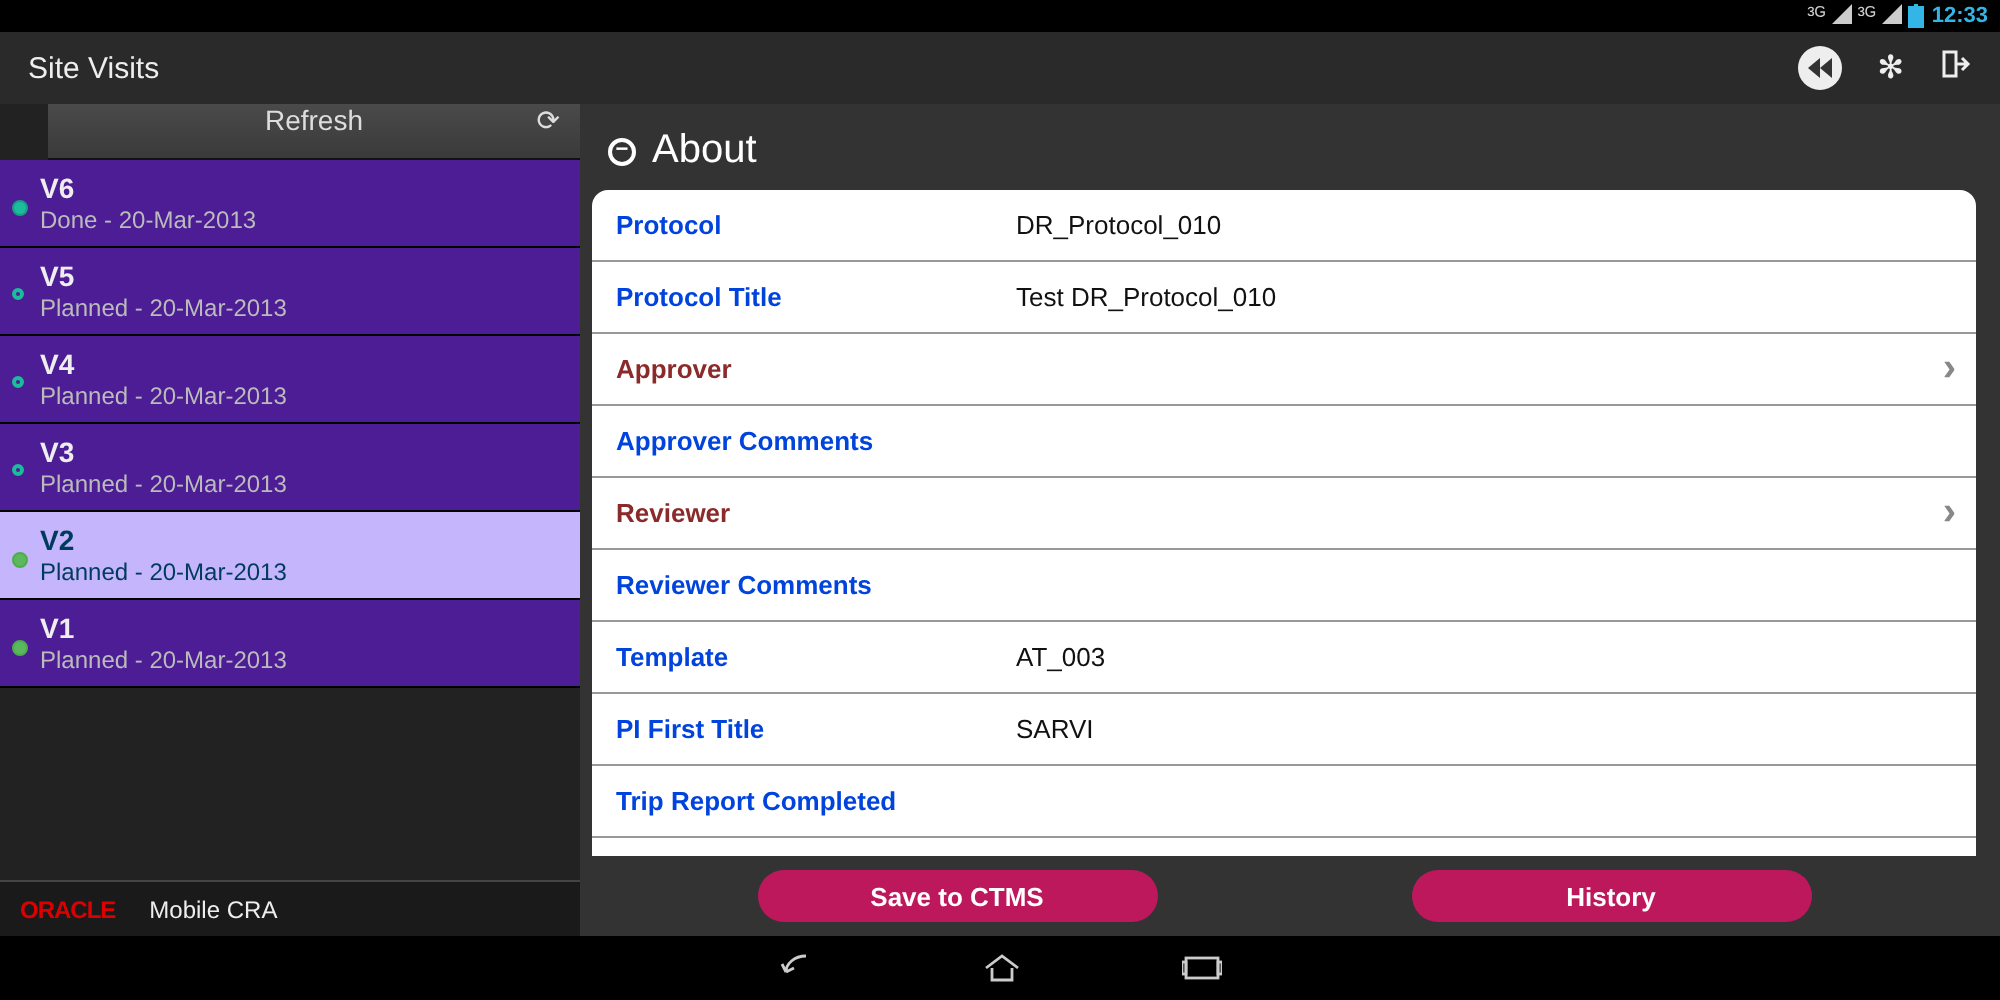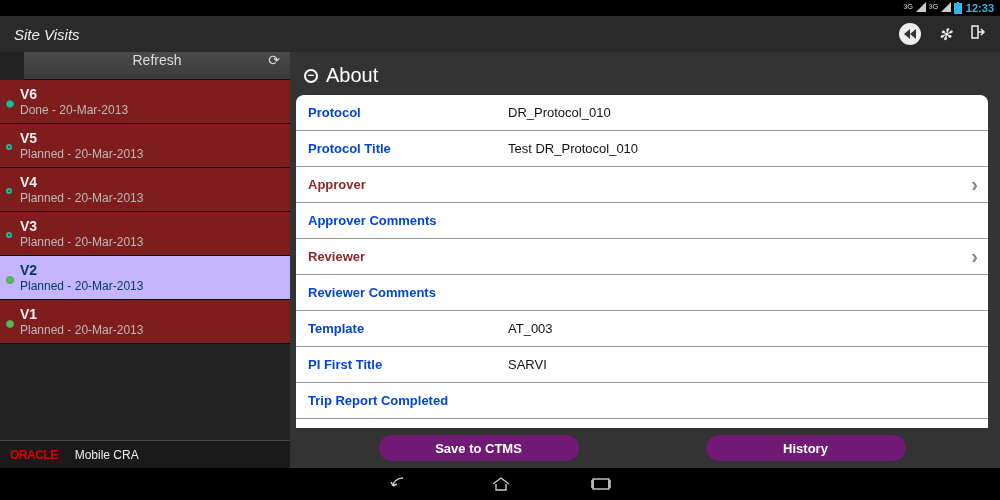--- a/index.html
+++ b/index.html
@@ -3,35 +3,35 @@
 <meta charset="utf-8">
 <style>
 * { margin: 0; padding: 0; box-sizing: border-box; }
 html, body { width: 1000px; height: 500px; overflow: hidden; font-family: Arial, sans-serif; }
 body { background: #000; display: flex; flex-direction: column; }
 
 .status-bar { height: 16px; background: #000; display: flex; justify-content: flex-end; align-items: center; padding: 0 6px; gap: 4px; font-size: 11px; }
 .status-icons { color: #ccc; display: flex; gap: 3px; align-items: center; }
 .status-time { color: #33b5e5; font-weight: bold; }
 
-.app-bar { height: 36px; background: #2a2a2a; display: flex; align-items: center; padding: 0 14px; justify-content: space-between; font-style: italic; }
+.app-bar { height: 36px; background: #2a2a2a; display: flex; align-items: center; padding: 0 14px; justify-content: space-between; }
 .app-title { color: #eee; font-size: 15px; }
 .app-bar-right { display: flex; gap: 18px; align-items: center; }
 .circle-btn { width: 22px; height: 22px; border-radius: 50%; background: #eee; display: flex; align-items: center; justify-content: center; font-size: 12px; color: #333; cursor: pointer; }
 .gear-icon, .exit-icon { color: #eee; font-size: 16px; cursor: pointer; }
 
 .main-area { flex: 1; display: flex; background: #3a3a3a; min-height: 0; }
 
 .sidebar { width: 290px; background: #222; display: flex; flex-direction: column; }
 .refresh-bar { height: 28px; background: linear-gradient(#4a4a4a,#3a3a3a); display: flex; align-items: flex-start; justify-content: center; position: relative; border-bottom: 1px solid #111; cursor: pointer; margin-left: 24px; }
 .refresh-bar span { color: #ddd; font-size: 14px; }
 .refresh-icon { position: absolute; right: 10px; color: #33b5e5; font-size: 14px; }
 
 .visit-list { flex: 1; overflow-y: auto; }
-.visit-item { padding: 6px 10px 6px 20px; border-bottom: 1px solid #000; background: #7f1d1d; cursor: pointer; position: relative; }
+.visit-item { padding: 6px 10px 6px 20px; border-bottom: 1px solid #000; background: #4c1d95; cursor: pointer; position: relative; }
 .visit-item.selected { background: #c4b5fd; }
 .visit-item.selected .visit-name { color: #003a5c; }
 .visit-item.selected .visit-status { color: #003a5c; }
 .visit-name { color: #eee; font-size: 14px; font-weight: bold; }
 .visit-status { color: #bbb; font-size: 12px; margin-top: 1px; }
 .dot { width: 8px; height: 8px; border-radius: 50%; position: absolute; left: 6px; top: 20px; }
 .dot.teal { background: #1abc9c; border: 1px solid #16a085; }
 .dot.ring { background: transparent; border: 2px solid #1abc9c; width: 6px; height: 6px; }
 .dot.green { background: #5cb85c; border: 1px solid #4cae4c; }
 
@@ -47,21 +47,21 @@
 .detail-panel { flex: 1; background: #fff; border-radius: 8px 8px 0 0; overflow-y: auto; }
 .detail-row { display: flex; align-items: center; min-height: 36px; border-bottom: 1px solid #999; padding: 8px 12px; position: relative; }
 .detail-row:first-child { border-radius: 8px 8px 0 0; }
 .field-label { width: 200px; font-size: 13px; font-weight: bold; }
 .field-label.blue { color: #0044dd; }
 .field-label.maroon { color: #8b2a2a; }
 .field-value { color: #111; font-size: 13px; flex: 1; }
 .chev { position: absolute; right: 10px; color: #888; font-size: 20px; font-weight: bold; }
 
 .action-bar { height: 40px; background: #333; display: flex; align-items: center; justify-content: space-around; gap: 10px; padding: 0 24px; }
-.action-btn { flex: 1; max-width: 200px; height: 26px; background: #701a75; color: #fff; border: none; border-radius: 13px; font-size: 13px; font-weight: bold; cursor: pointer; }
+.action-btn { flex: 1; max-width: 200px; height: 26px; background: #be185d; color: #fff; border: none; border-radius: 13px; font-size: 13px; font-weight: bold; cursor: pointer; }
 
 .nav-bar { height: 32px; background: #000; display: flex; align-items: center; justify-content: center; gap: 80px; }
 .nav-btn { color: #ccc; cursor: pointer; display: flex; align-items: center; justify-content: center; }
 .nav-btn svg { stroke: #ccc; fill: none; stroke-width: 1.4; }
 
 .signal-icon svg { fill: #ccc; }
 .battery-icon { width: 8px; height: 11px; border: 1px solid #33b5e5; background: #33b5e5; position: relative; }
 .battery-icon::before { content: ''; position: absolute; top: -2px; left: 2px; width: 2px; height: 1px; background: #33b5e5; }
 </style>
 </head>

